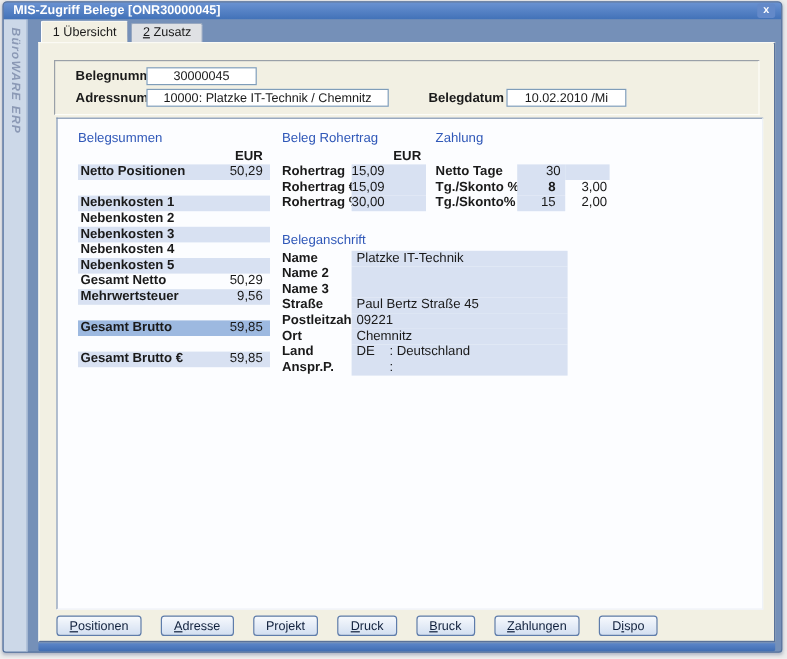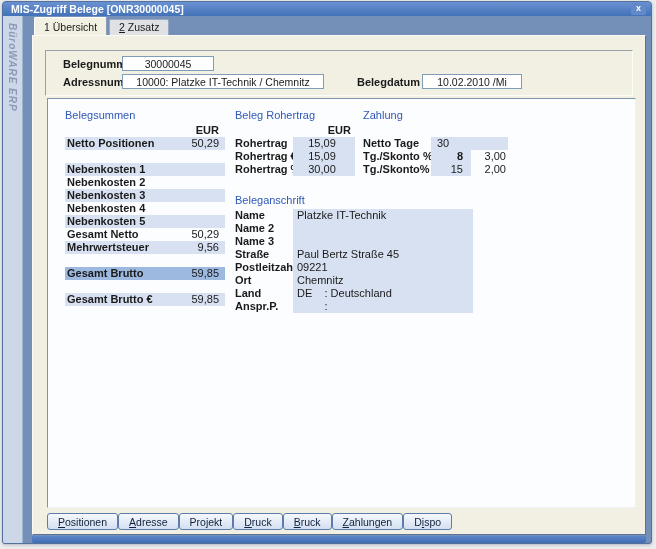--- a/index.html
+++ b/index.html
@@ -93,36 +93,36 @@
   .mt13 { margin-top:13px; }
   .col-belegsummen { position:absolute; left:17px; top:10px; width:160px; }
   .col-belegsummen .eur-header { padding-right:6px; }
   .bs-row { display:flex; height:13px; line-height:13px; }
   .bs-row .lbl { flex:1; font-weight:bold; padding-left:2px; white-space:nowrap; }
   .bs-row .val { width:52px; text-align:right; padding-right:6px; }
   .col-rohertrag { position:absolute; left:187px; top:10px; width:120px; }
   .col-rohertrag .eur-header { padding-right:4px; }
   .ro-row { display:flex; height:13px; line-height:13px; }
   .ro-row .lbl { width:58px; font-weight:bold; white-space:nowrap; }
-  .ro-row .val { width:62px; text-align:center; padding-right:4px; background:#d8e1f2; }
+  .ro-row .val { width:62px; text-align:left; padding-right:4px; background:#d8e1f2; }
   .col-zahlung { position:absolute; left:315px; top:10px; width:150px; }
   .za-spacer { height:13px; }
   .za-row { display:flex; height:13px; line-height:13px; }
   .za-row .lbl { width:68px; font-weight:bold; white-space:nowrap; }
   .za-row .v1 { width:40px; background:#d8e1f2; text-align:right; padding-right:8px; }
-  .za-row.first .v1 { text-align:left; padding-left:6px; }
+  .za-row.first .v1 { text-align:left; padding-left:24px; }
   .za-row .v2 { width:37px; text-align:right; padding-right:2px; }
   .za-row.first .v2 { background:#d8e1f2; }
   .za-row .bold { font-weight:bold; }
   .col-anschrift { position:absolute; left:187px; top:95px; width:240px; }
   .addr-row { display:flex; height:13px; line-height:13px; }
   .addr-row .lbl { width:58px; font-weight:bold; white-space:nowrap; }
   .addr-row .val { width:180px; background:#d8e1f2; padding-left:4px; white-space:pre; overflow:hidden; }
   
-  .button-row { position:absolute; left:14px; bottom:4px; display:flex; gap:0; }
+  .button-row { position:absolute; left:14px; bottom:4px; display:flex; gap:16px; }
   .btn {
     height:17px; padding:0 10px;
     background:linear-gradient(#f6f9fd,#d3dff1);
     border:1px solid #5e7cab;
     border-radius:3px;
     font-family:"Liberation Sans", sans-serif;
     font-size:10.5px; color:#10203c;
     line-height:14px; cursor:default;
   }
   .bottom-bar { height:7px; background:linear-gradient(#5c86c8,#3f6cb2); margin-top:1px; border-radius:0 0 2px 2px; }

